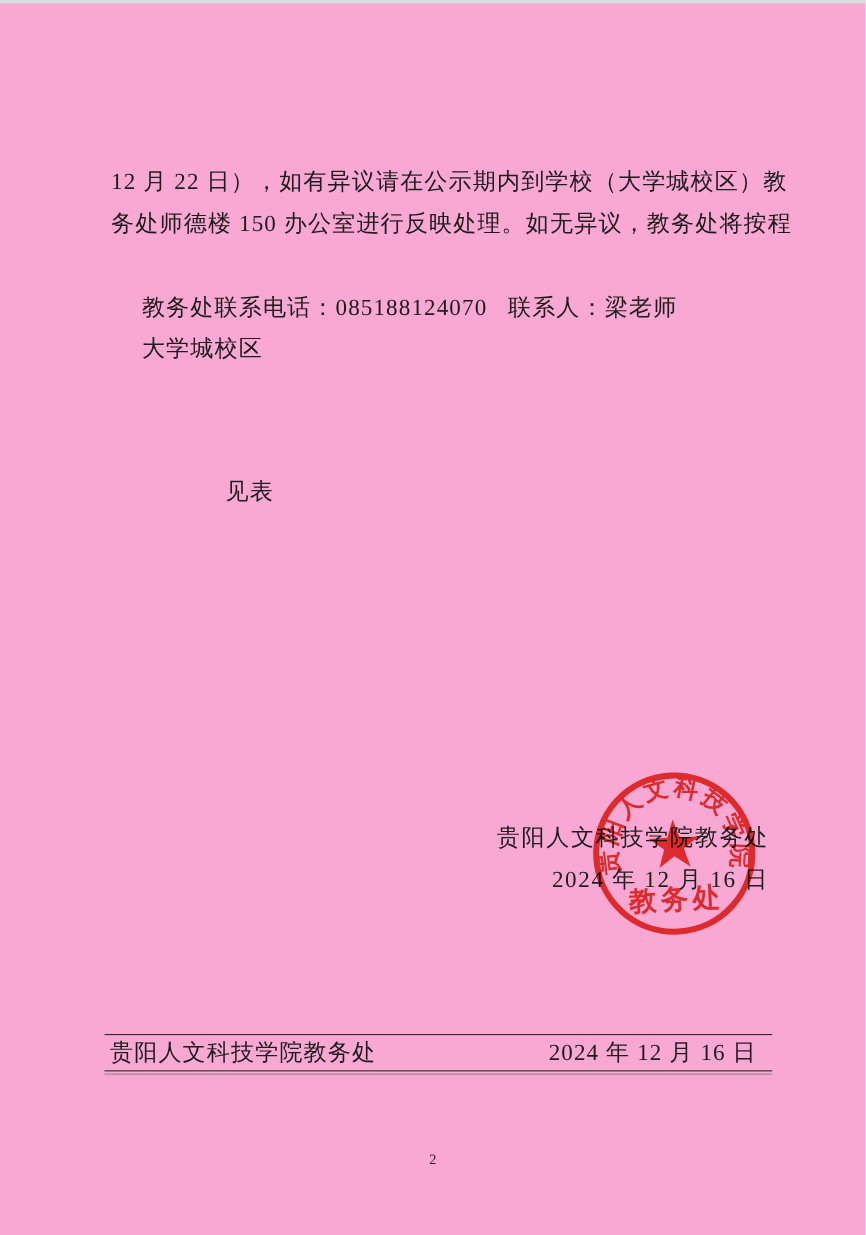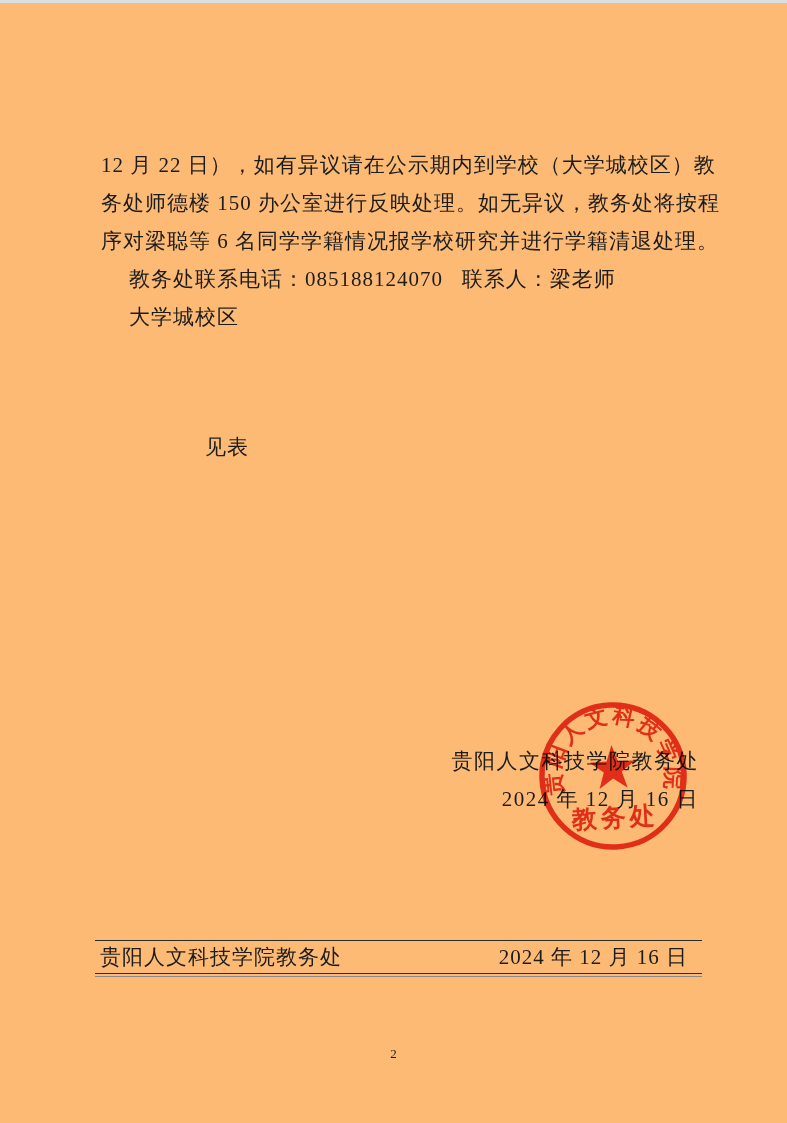--- a/index.html
+++ b/index.html
@@ -1,19 +1,19 @@
 <!DOCTYPE html>
 <html><head>
 <meta charset="utf-8">
 <style>
   html,body{margin:0;padding:0;background:#ffffff;}
   .page{
     position:relative;
     width:787px;height:1123px;
-    background:#fdba74;
+    background:#f9a8d4;
     overflow:hidden;
     font-family:"Liberation Serif","DejaVu Serif",serif;
     color:#1c1c1c;
   }
   .top-edge{
     position:absolute;top:0;left:0;width:787px;height:3px;
     background:#d9e0e2;
   }
   .bodyline{
     position:absolute;left:101px;
@@ -50,21 +50,20 @@
   }
 </style>
 </head>
 <body>
 
 <div class="page">
   <div class="top-edge"></div>
 
   <div class="bodyline" style="top:150px;">12 月 22 日），如有异议请在公示期内到学校（大学城校区）教</div>
   <div class="bodyline" style="top:188px;">务处师德楼 150 办公室进行反映处理。如无异议，教务处将按程</div>
-  <div class="bodyline" style="top:226px;">序对梁聪等 6 名同学学籍情况报学校研究并进行学籍清退处理。</div>
   <div class="bodyline indent2" style="top:264px;">教务处联系电话：085188124070   联系人：梁老师</div>
   <div class="bodyline indent2" style="top:302px;">大学城校区</div>
 
   <div class="bodyline att2" style="top:432px;">见表</div>
 
   <div class="sig" style="top:746px;">贵阳人文科技学院教务处</div>
   <div class="sig" style="top:784px;">2024 年 12 月 16 日</div>
 
   <svg class="stamp" viewBox="0 0 168 168">
     <defs>

